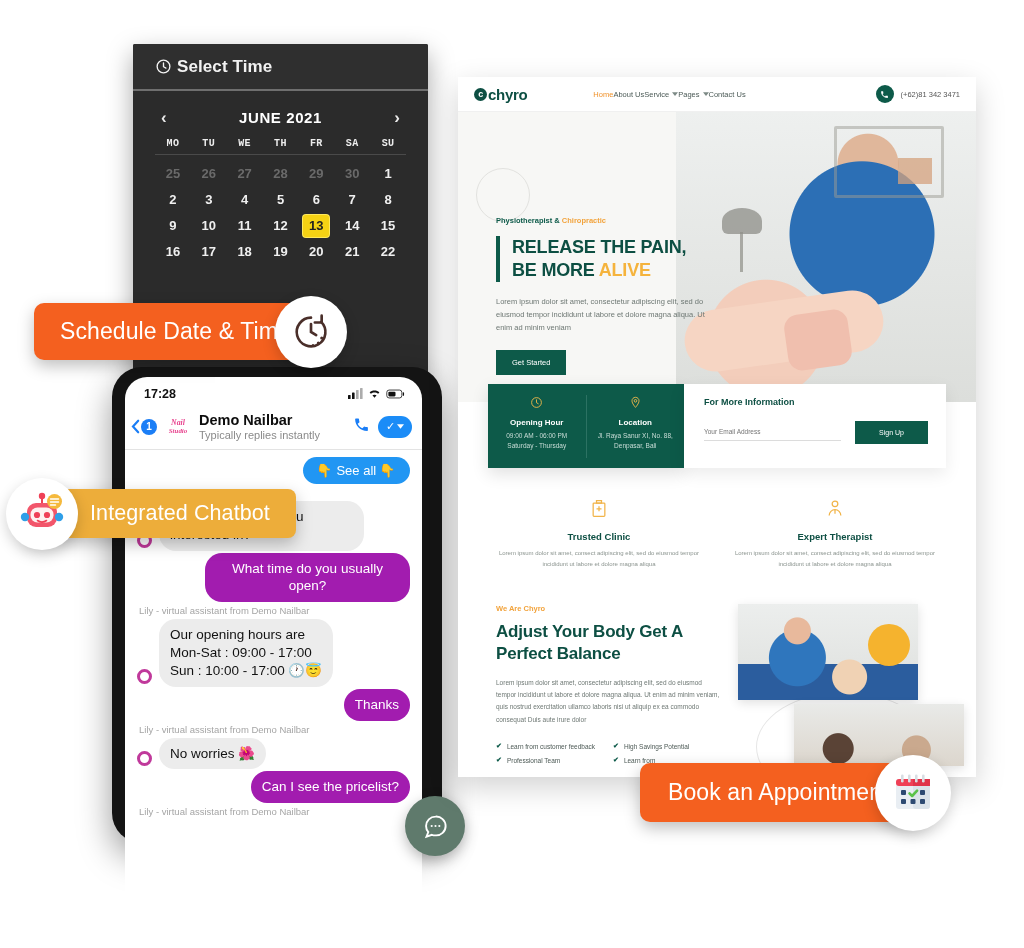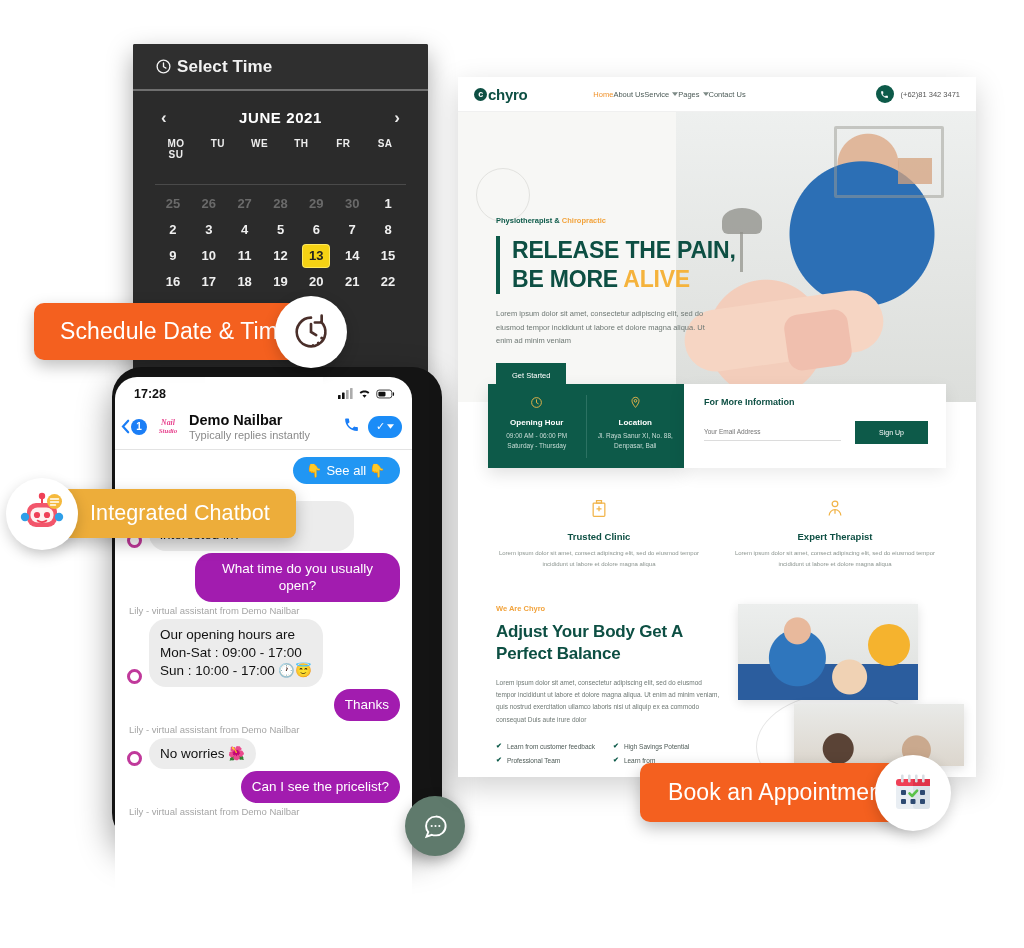--- a/index.html
+++ b/index.html
@@ -30,43 +30,43 @@
   .sched-row { position: relative; }
 
   .cal { padding: 12px 22px 0 22px; }
   .cal-head {
     display:flex; align-items:center; justify-content:space-between;
     padding: 6px 6px 12px 6px;
   }
   .cal-title { color:#fff; font-size: 15px; font-weight: bold; letter-spacing:.6px; }
   .cal-arrow { color:#e9e9e9; font-size: 17px; font-weight: bold; line-height:1; }
   .cal-dow {
-    display:grid; grid-template-columns: repeat(6,1fr);
-    border-bottom: 1px solid #4a4a4a; padding-bottom: 24px;
+    display:grid; grid-template-columns: repeat(7,1fr);
+    border-bottom: 1px solid #4a4a4a; padding-bottom: 5px; font-family: Liberation Mono, monospace;
   }
   .cal-dow span { text-align:center; color:#ededed; font-size: 10px; font-weight: bold; letter-spacing:.4px; }
   .cal-grid { display:grid; grid-template-columns: repeat(7,1fr); row-gap: 4px; margin-top: 8px; }
   .cal-grid span {
     text-align:center; color:#f0f0f0; font-size: 13px; font-weight: bold;
     height: 22px; line-height: 22px;
   }
   .cal-grid span.muted { color:#6a6a6a; }
   .cal-grid span.sel {
     background:#f5d214; color:#222; border-radius:3px;
     width: 26px; margin: 0 auto; box-shadow: 0 0 0 1px #ffe95c;
   }
 
   
   .phone {
     position: absolute; left: 112px; top: 367px; width: 330px; height: 476px;
     background: #141414; border-radius: 30px;
     box-shadow: 0 14px 34px rgba(0,0,0,.4);
   }
   .phone-screen {
-    position:absolute; left: 3px; top: 10px; width: 297px; height: 559px;
+    position:absolute; left: 13px; top: 10px; width: 297px; height: 559px;
     background: #fff; border-radius: 22px 22px 0 0; overflow: hidden;
   }
   .notch {
     position:absolute; left: 50%; transform: translateX(-50%); top: 0;
     width: 118px; height: 22px; background:#fff; border-radius: 0 0 14px 14px; z-index: 5;
   }
   .statusbar {
     height: 30px; display:flex; align-items:center; justify-content:space-between;
     padding: 3px 17px 0 19px; font-size: 12.5px; font-weight: bold; color:#111;
   }
@@ -179,21 +179,21 @@
   }
   .hero-circle {
     position:absolute; left: 18px; top: 56px; width: 54px; height:54px;
     border-radius:50%; border:1px solid #e2e2df;
   }
   .hero-inner { position:absolute; left: 38px; top: 104px; width: 265px; z-index: 3; }
   .eyebrow { font-size: 7.5px; font-weight:bold; color:#0d5a49; margin-bottom: 11px; }
   .eyebrow .accent { color:#f2a33c; }
   .hero-h1wrap { border-left: 4px solid #0d5a49; padding-left: 12px; }
   .hero-h1 {
-    font-size: 23px; font-weight: bold; color:#0d4f43; line-height: 1.27; letter-spacing:-.2px;
+    font-size: 18px; font-weight: bold; color:#0d4f43; line-height: 1.27; letter-spacing:-.2px;
   }
   .hero-h1 .y { color:#f5b33c; }
   .hero-p { font-size: 7.5px; color:#6e7874; line-height: 1.75; margin-top: 13px; width: 225px; }
   .btn-get {
     margin-top: 16px; display:inline-block; background:#0d5a49; color:#fff;
     font-size: 7.5px; padding: 8px 16px; border:none; cursor:pointer;
   }
 
   .infobar { position: relative; height: 84px; margin-top: -18px; padding: 0 30px; display:flex; }
   .infobox {

